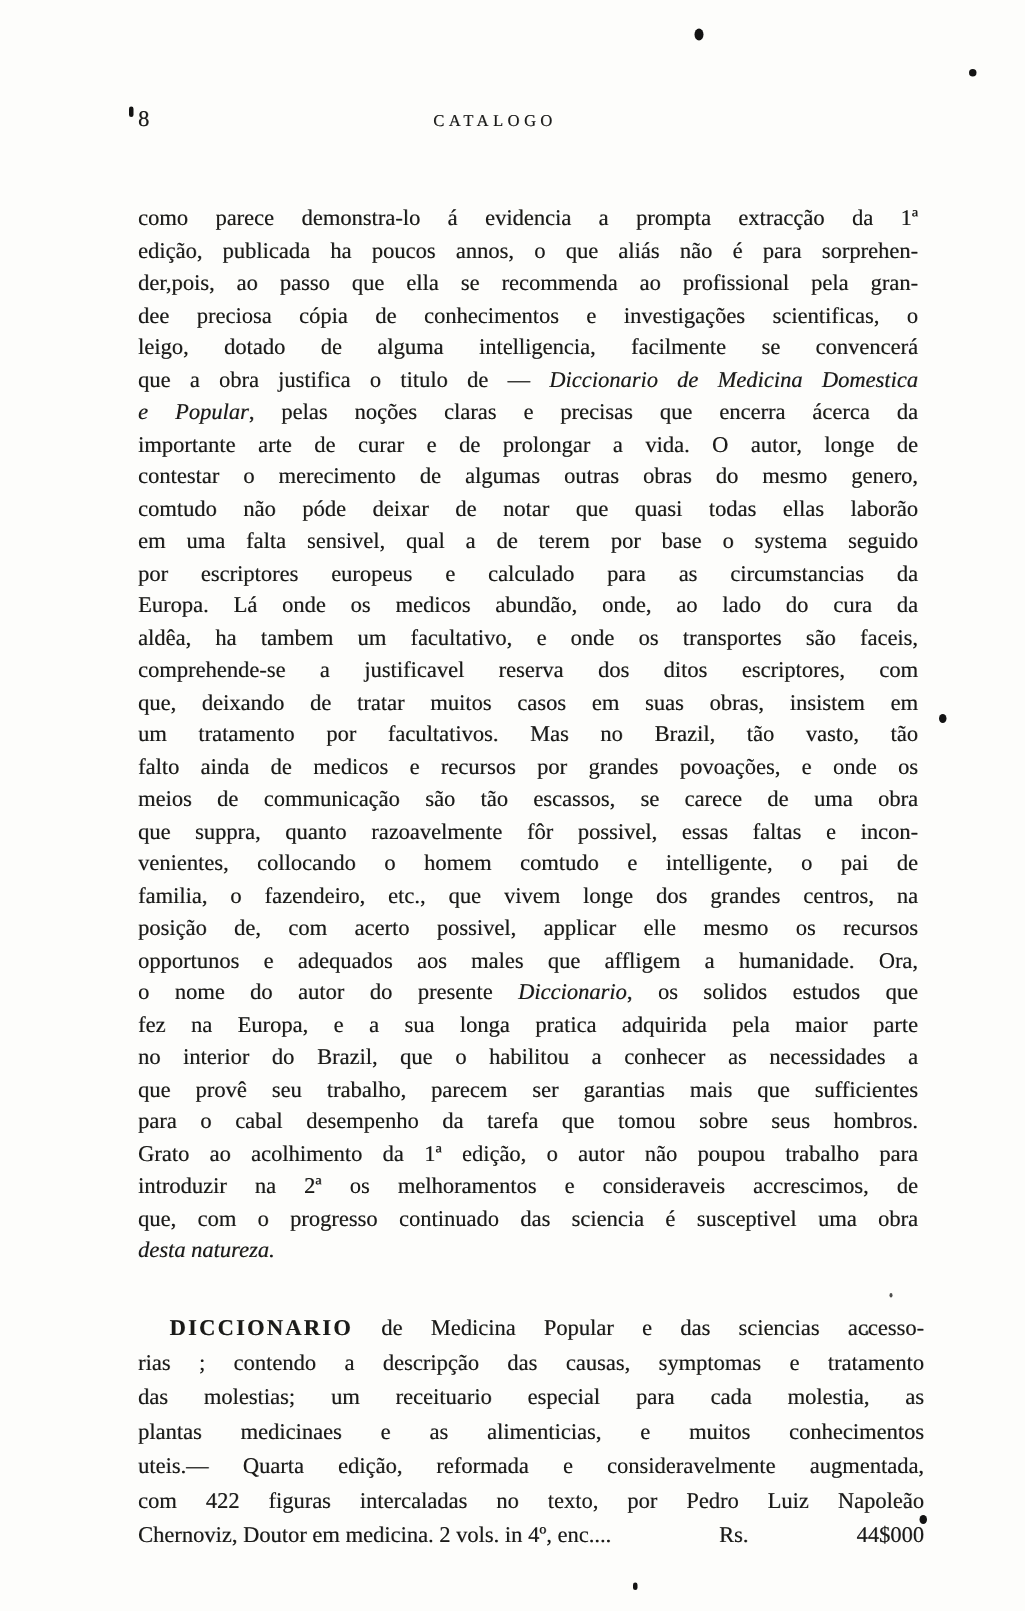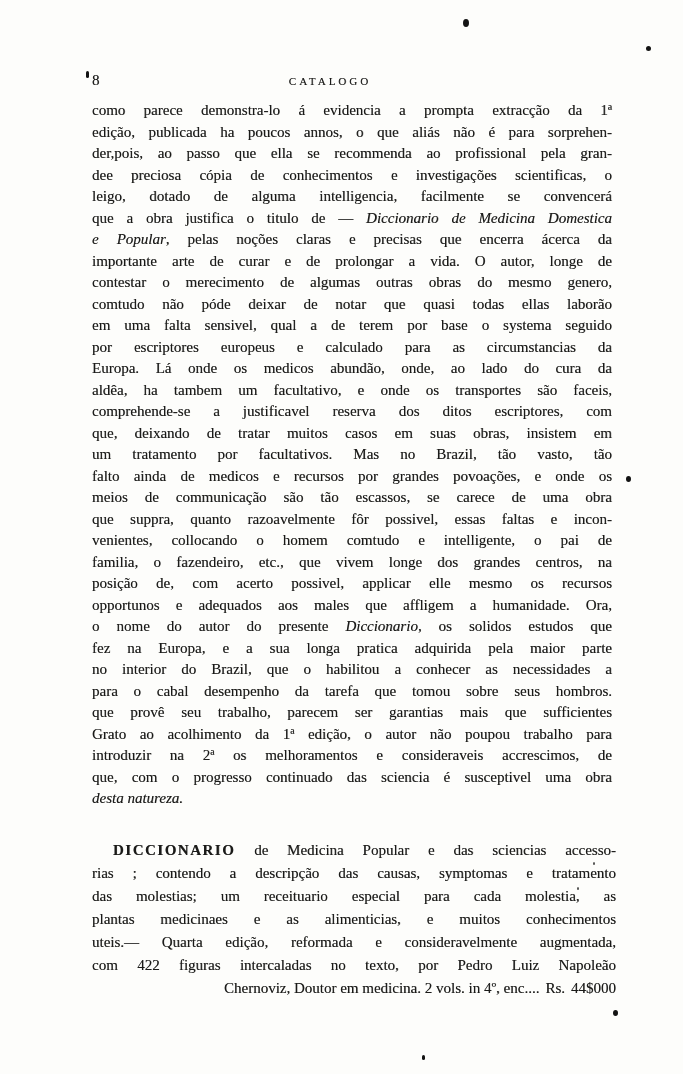--- a/index.html
+++ b/index.html
@@ -29,29 +29,30 @@
     font-size: 11px;
     letter-spacing: 3px;
     font-weight: normal;
     font-stretch: normal;
   }
   .para {
     position: absolute;
     left: 92px;
     width: 520px;
     font-size: 15px;
+    margin-top: 36px;
   }
   #para-intro { top: 100px; line-height: 21.5px; }
   #para-entry { top: 839px; line-height: 23px; width: 524px; }
   .line { text-align: justify; text-align-last: justify; }
   .line.left { text-align-last: left; font-style: italic; }
   .line.indent { text-indent: 21px; }
   .line.flex {
     display: flex;
-    justify-content: flex-end;
+    justify-content: space-between;
     text-align: left;
     gap: 6px;
   }
   .it { font-style: italic; }
   .bcaps { font-weight: bold; letter-spacing: 1.5px; }
   .speck {
     position: absolute;
     background: #131313;
     border-radius: 50%;
   }
@@ -86,22 +87,22 @@
       <div class="line"><span>falto ainda de medicos e recursos por grandes povoações, e onde os</span></div>
       <div class="line"><span>meios de communicação são tão escassos, se carece de uma obra</span></div>
       <div class="line"><span>que suppra, quanto razoavelmente fôr possivel, essas faltas e incon-</span></div>
       <div class="line"><span>venientes, collocando o homem comtudo e intelligente, o pai de</span></div>
       <div class="line"><span>familia, o fazendeiro, etc., que vivem longe dos grandes centros, na</span></div>
       <div class="line"><span>posição de, com acerto possivel, applicar elle mesmo os recursos</span></div>
       <div class="line"><span>opportunos e adequados aos males que affligem a humanidade. Ora,</span></div>
       <div class="line"><span>o nome do autor do presente </span><span class="it">Diccionario</span><span>, os solidos estudos que</span></div>
       <div class="line"><span>fez na Europa, e a sua longa pratica adquirida pela maior parte</span></div>
       <div class="line"><span>no interior do Brazil, que o habilitou a conhecer as necessidades a</span></div>
+      <div class="line"><span>que provê seu trabalho, parecem ser garantias mais que sufficientes</span></div>
       <div class="line"><span>para o cabal desempenho da tarefa que tomou sobre seus hombros.</span></div>
-      <div class="line"><span>que provê seu trabalho, parecem ser garantias mais que sufficientes</span></div>
       <div class="line"><span>Grato ao acolhimento da 1ª edição, o autor não poupou trabalho para</span></div>
       <div class="line"><span>introduzir na 2ª os melhoramentos e consideraveis accrescimos, de</span></div>
       <div class="line"><span>que, com o progresso continuado das sciencia é susceptivel uma obra</span></div>
       <div class="line left"><span>desta natureza.</span></div>
     </div>
 
   <div class="para" id="para-entry">
       <div class="line indent"><span class="bcaps">DICCIONARIO</span><span> de Medicina Popular e das sciencias accesso-</span></div>
       <div class="line"><span>rias ; contendo a descripção das causas, symptomas e tratamento</span></div>
       <div class="line"><span>das molestias; um receituario especial para cada molestia, as</span></div>

